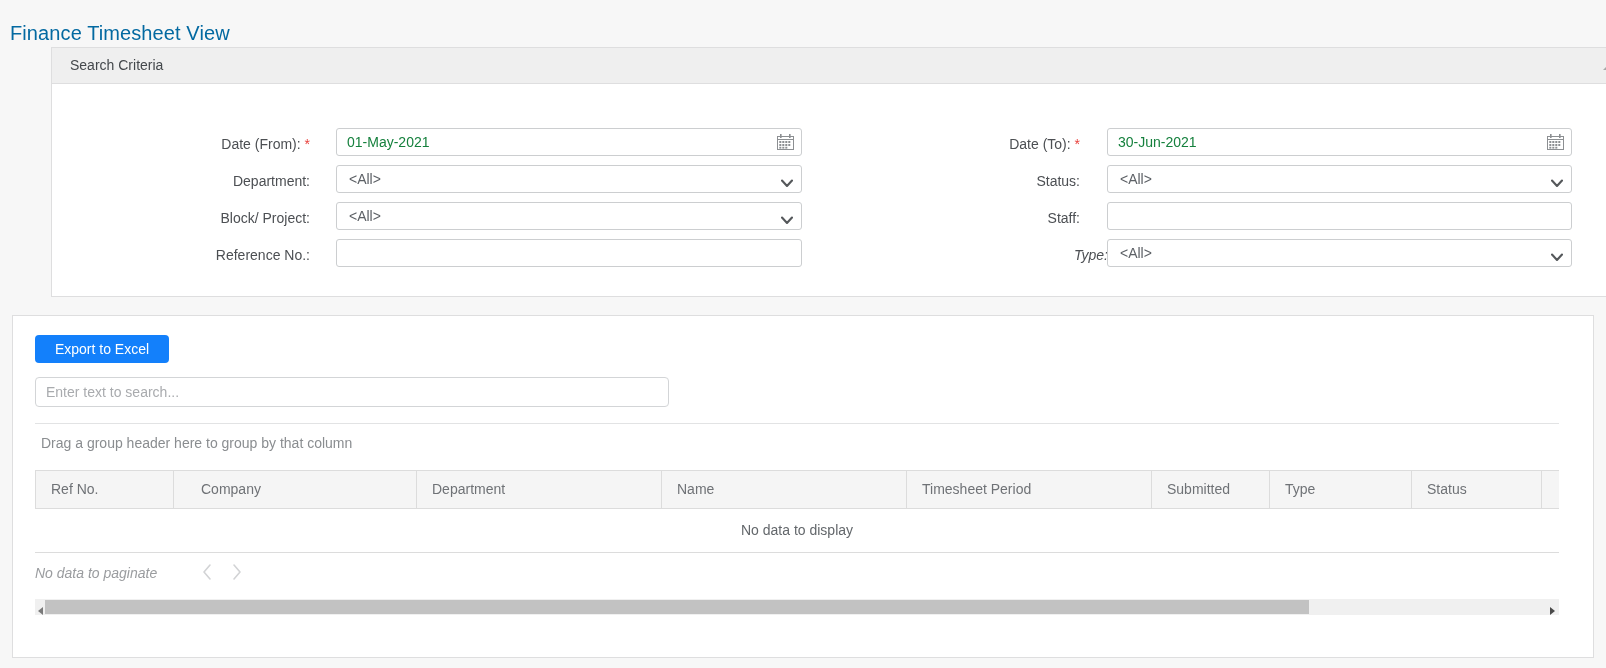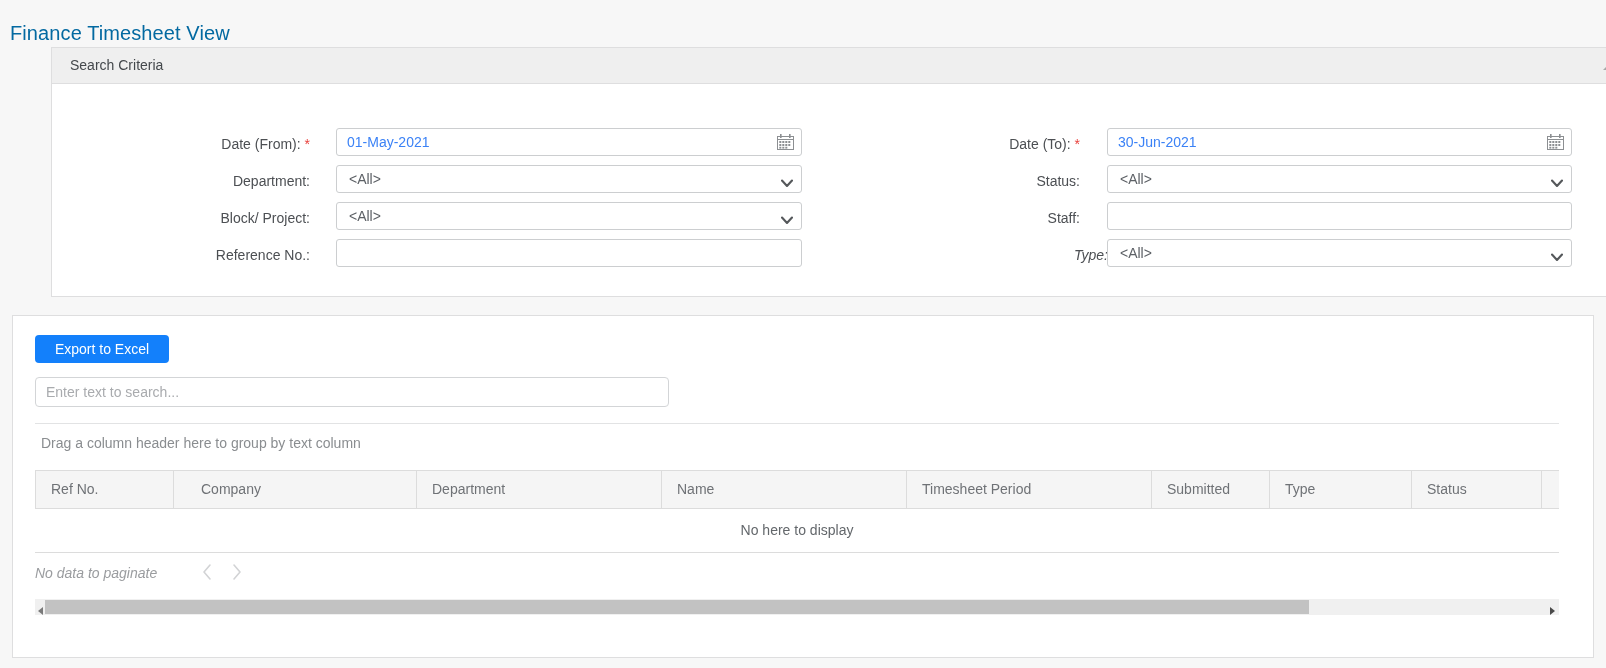--- a/index.html
+++ b/index.html
@@ -76,21 +76,21 @@
 
   .ctl {
     position: absolute;
     box-sizing: border-box;
     height: 28px;
     border: 1px solid #ccced0;
     border-radius: 3px;
     background: #ffffff;
     font-family: "Liberation Sans", sans-serif;
     font-size: 14px;
-    color: #3b82f6;
+    color: #15803d;
     padding: 0 8px;
     outline: none;
   }
   .ctl.text { padding-left: 10px; }
   .ctl.select {
     -webkit-appearance: none;
     appearance: none;
     padding-left: 12px;
     color: #5d6166;
   }
@@ -394,36 +394,36 @@
   </div>
 
   <div class="panel panel-grid">
 
     <button class="btn btn-export">Export to Excel</button>
 
     <input class="grid-search" placeholder="Enter text to search..." style="">
 
     <div class="grid-divider"></div>
 
-    <div class="group-hint">Drag a column header here to group by text column</div>
+    <div class="group-hint">Drag a group header here to group by that column</div>
 
     <div class="tbl">
       <div class="tbl-head">
         <div class="th" style="left:0px;   width:138px;">Ref No.</div>
         <div class="th" style="left:138px; width:243px;padding-left:27px;">Company</div>
         <div class="th" style="left:381px; width:245px;">Department</div>
         <div class="th" style="left:626px; width:245px;">Name</div>
         <div class="th" style="left:871px; width:245px;">Timesheet Period</div>
         <div class="th" style="left:1116px;width:118px;">Submitted</div>
         <div class="th" style="left:1234px;width:142px;">Type</div>
         <div class="th" style="left:1376px;width:130px;">Status</div>
         <div class="th" style="left:1506px;width:18px;"></div>
       </div>
       <div class="tbl-body">
-        <div class="no-data">No here to display</div>
+        <div class="no-data">No data to display</div>
       </div>
     </div>
 
     <div class="pager-text">No data to paginate</div>
     <div class="pg-btn pg-prev">
       <svg width="22" height="22" viewBox="0 0 22 22">
           <polyline points="13,4 7,11 13,18" fill="none" stroke="#d2d3d5" stroke-width="1.6" stroke-linecap="round" stroke-linejoin="round"></polyline>
         </svg>
     </div>
     <div class="pg-btn pg-next">

